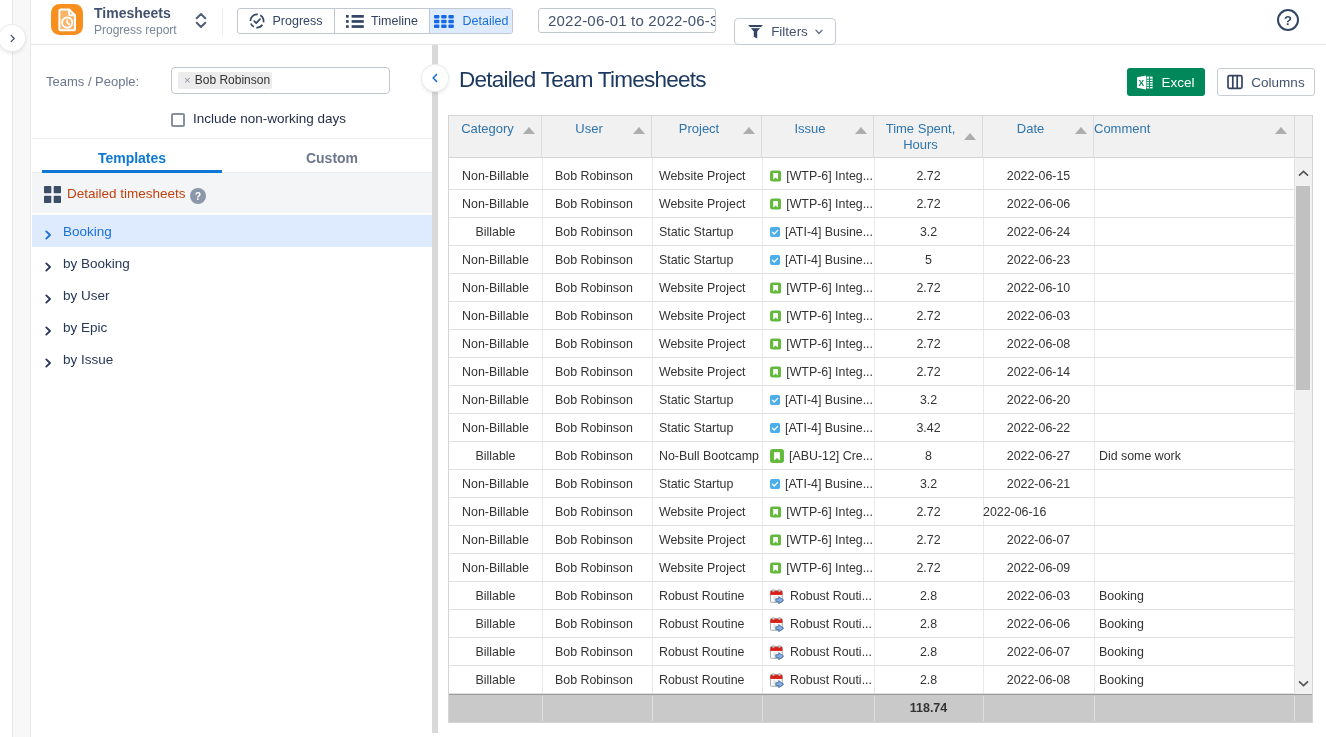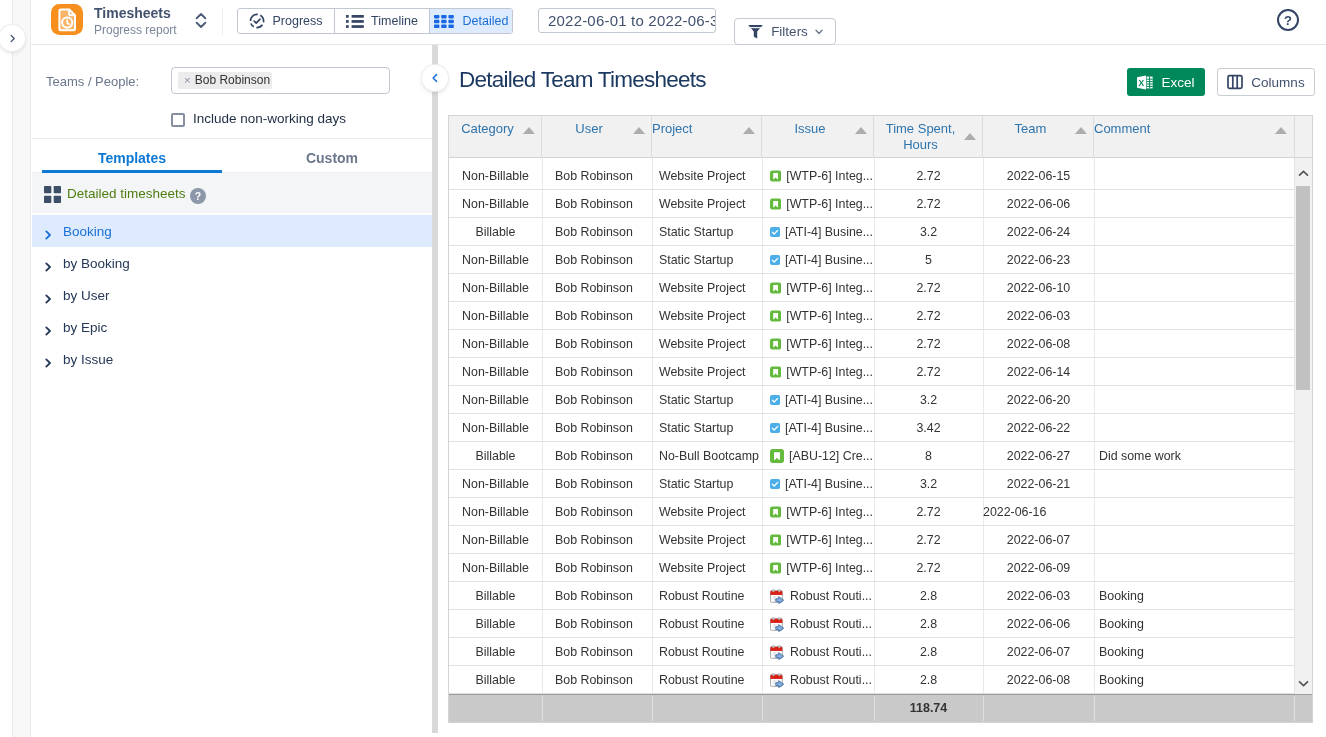--- a/index.html
+++ b/index.html
@@ -98,21 +98,21 @@
 <div class="abs" style="left:42px;top:170px;width:180px;height:3px;background:#0c78d4;"></div>
 <div class="abs" style="left:32px;top:173px;width:400px;height:40px;background:#f4f5f7;"></div>
 <div class="abs" style="left:44px;top:186px;"><svg width="17" height="17" viewBox="0 0 17 17">
       <g fill="#3c4f66">
         <rect x="0" y="0" width="7.3" height="7.3" rx="0.8"></rect>
         <rect x="9.7" y="0" width="7.3" height="7.3" rx="0.8"></rect>
         <rect x="0" y="9.7" width="7.3" height="7.3" rx="0.8"></rect>
         <rect x="9.7" y="9.7" width="7.3" height="7.3" rx="0.8"></rect>
       </g>
     </svg></div>
-<div class="abs" style="left:67px;top:186px;font-size:13.5px;color:#4d7c0f;">Detailed timesheets</div>
+<div class="abs" style="left:67px;top:186px;font-size:13.5px;color:#c2410c;">Detailed timesheets</div>
 <div class="abs" style="left:190px;top:188px;width:16px;height:16px;border-radius:50%;background:#8c97a9;color:#fff;font-size:10.5px;font-weight:700;display:flex;align-items:center;justify-content:center;">?</div>
 <div class="abs" style="left:32px;top:215px;width:400px;height:32px;background:#deebff;"></div>
 <div class="abs" style="left:44px;top:226px;"><svg width="9" height="10" viewBox="0 0 10 11">
       <path d="M2.5 1.5l4.2 4-4.2 4" stroke="#1a6fd4" stroke-width="2" fill="none" stroke-linecap="round" stroke-linejoin="round"></path>
     </svg></div>
 <div class="abs" style="left:63px;top:224px;font-size:13.5px;color:#1a6fd4;">Booking</div>
 <div class="abs" style="left:44px;top:258px;"><svg width="9" height="10" viewBox="0 0 10 11">
       <path d="M2.5 1.5l4.2 4-4.2 4" stroke="#253858" stroke-width="2" fill="none" stroke-linecap="round" stroke-linejoin="round"></path>
     </svg></div>
 <div class="abs" style="left:63px;top:256px;font-size:13.5px;color:#253858;">by Booking</div>
@@ -155,30 +155,30 @@
   </div>
 <div class="abs" style="left:448px;top:115px;width:865px;height:608px;border:1px solid #d4d4d4;"></div>
 <div class="abs" style="left:449px;top:116px;width:863px;height:42px;background:#f1f1f1;border-bottom:1px solid #d4d4d4;"></div>
 <div class="abs hdrtxt" style="left:449px;top:116px;width:93px;height:42px;border-right:1px solid #dcdcdc;"></div>
 <div class="abs hdrtxt" style="left:449px;top:121px;width:77px;text-align:center;line-height:16px;">Category</div>
 <div class="abs" style="left:523px;top:127px;width:0;height:0;border-left:6px solid transparent;border-right:6px solid transparent;border-bottom:7px solid #adadad;"></div>
 <div class="abs hdrtxt" style="left:542px;top:116px;width:110px;height:42px;border-right:1px solid #dcdcdc;"></div>
 <div class="abs hdrtxt" style="left:542px;top:121px;width:94px;text-align:center;line-height:16px;">User</div>
 <div class="abs" style="left:633px;top:127px;width:0;height:0;border-left:6px solid transparent;border-right:6px solid transparent;border-bottom:7px solid #adadad;"></div>
 <div class="abs hdrtxt" style="left:652px;top:116px;width:110px;height:42px;border-right:1px solid #dcdcdc;"></div>
-<div class="abs hdrtxt" style="left:652px;top:121px;width:94px;line-height:16px;">Project</div>
+<div class="abs hdrtxt" style="left:652px;top:121px;width:94px;text-align:center;line-height:16px;">Project</div>
 <div class="abs" style="left:743px;top:127px;width:0;height:0;border-left:6px solid transparent;border-right:6px solid transparent;border-bottom:7px solid #adadad;"></div>
 <div class="abs hdrtxt" style="left:762px;top:116px;width:112px;height:42px;border-right:1px solid #dcdcdc;"></div>
 <div class="abs hdrtxt" style="left:762px;top:121px;width:96px;text-align:center;line-height:16px;">Issue</div>
 <div class="abs" style="left:855px;top:127px;width:0;height:0;border-left:6px solid transparent;border-right:6px solid transparent;border-bottom:7px solid #adadad;"></div>
 <div class="abs hdrtxt" style="left:874px;top:116px;width:109px;height:42px;border-right:1px solid #dcdcdc;"></div>
 <div class="abs hdrtxt" style="left:874px;top:121px;width:93px;text-align:center;line-height:16px;">Time Spent,<br>Hours</div>
 <div class="abs" style="left:964px;top:133px;width:0;height:0;border-left:6px solid transparent;border-right:6px solid transparent;border-bottom:7px solid #adadad;"></div>
 <div class="abs hdrtxt" style="left:983px;top:116px;width:111px;height:42px;border-right:1px solid #dcdcdc;"></div>
-<div class="abs hdrtxt" style="left:983px;top:121px;width:95px;text-align:center;line-height:16px;">Team</div>
+<div class="abs hdrtxt" style="left:983px;top:121px;width:95px;text-align:center;line-height:16px;">Date</div>
 <div class="abs" style="left:1075px;top:127px;width:0;height:0;border-left:6px solid transparent;border-right:6px solid transparent;border-bottom:7px solid #adadad;"></div>
 <div class="abs hdrtxt" style="left:1094px;top:116px;width:200px;height:42px;"></div>
 <div class="abs hdrtxt" style="left:1094px;top:121px;width:184px;text-align:left;line-height:16px;">Comment</div>
 <div class="abs" style="left:1275px;top:127px;width:0;height:0;border-left:6px solid transparent;border-right:6px solid transparent;border-bottom:7px solid #adadad;"></div>
 <div class="abs" style="left:1294px;top:116px;width:1px;height:42px;background:#dcdcdc;"></div>
 <div class="abs" style="left:542px;top:158px;width:1px;height:4px;background:#e9e9e9;"></div>
 <div class="abs" style="left:652px;top:158px;width:1px;height:4px;background:#e9e9e9;"></div>
 <div class="abs" style="left:762px;top:158px;width:1px;height:4px;background:#e9e9e9;"></div>
 <div class="abs" style="left:874px;top:158px;width:1px;height:4px;background:#e9e9e9;"></div>
 <div class="abs" style="left:983px;top:158px;width:1px;height:4px;background:#e9e9e9;"></div>

